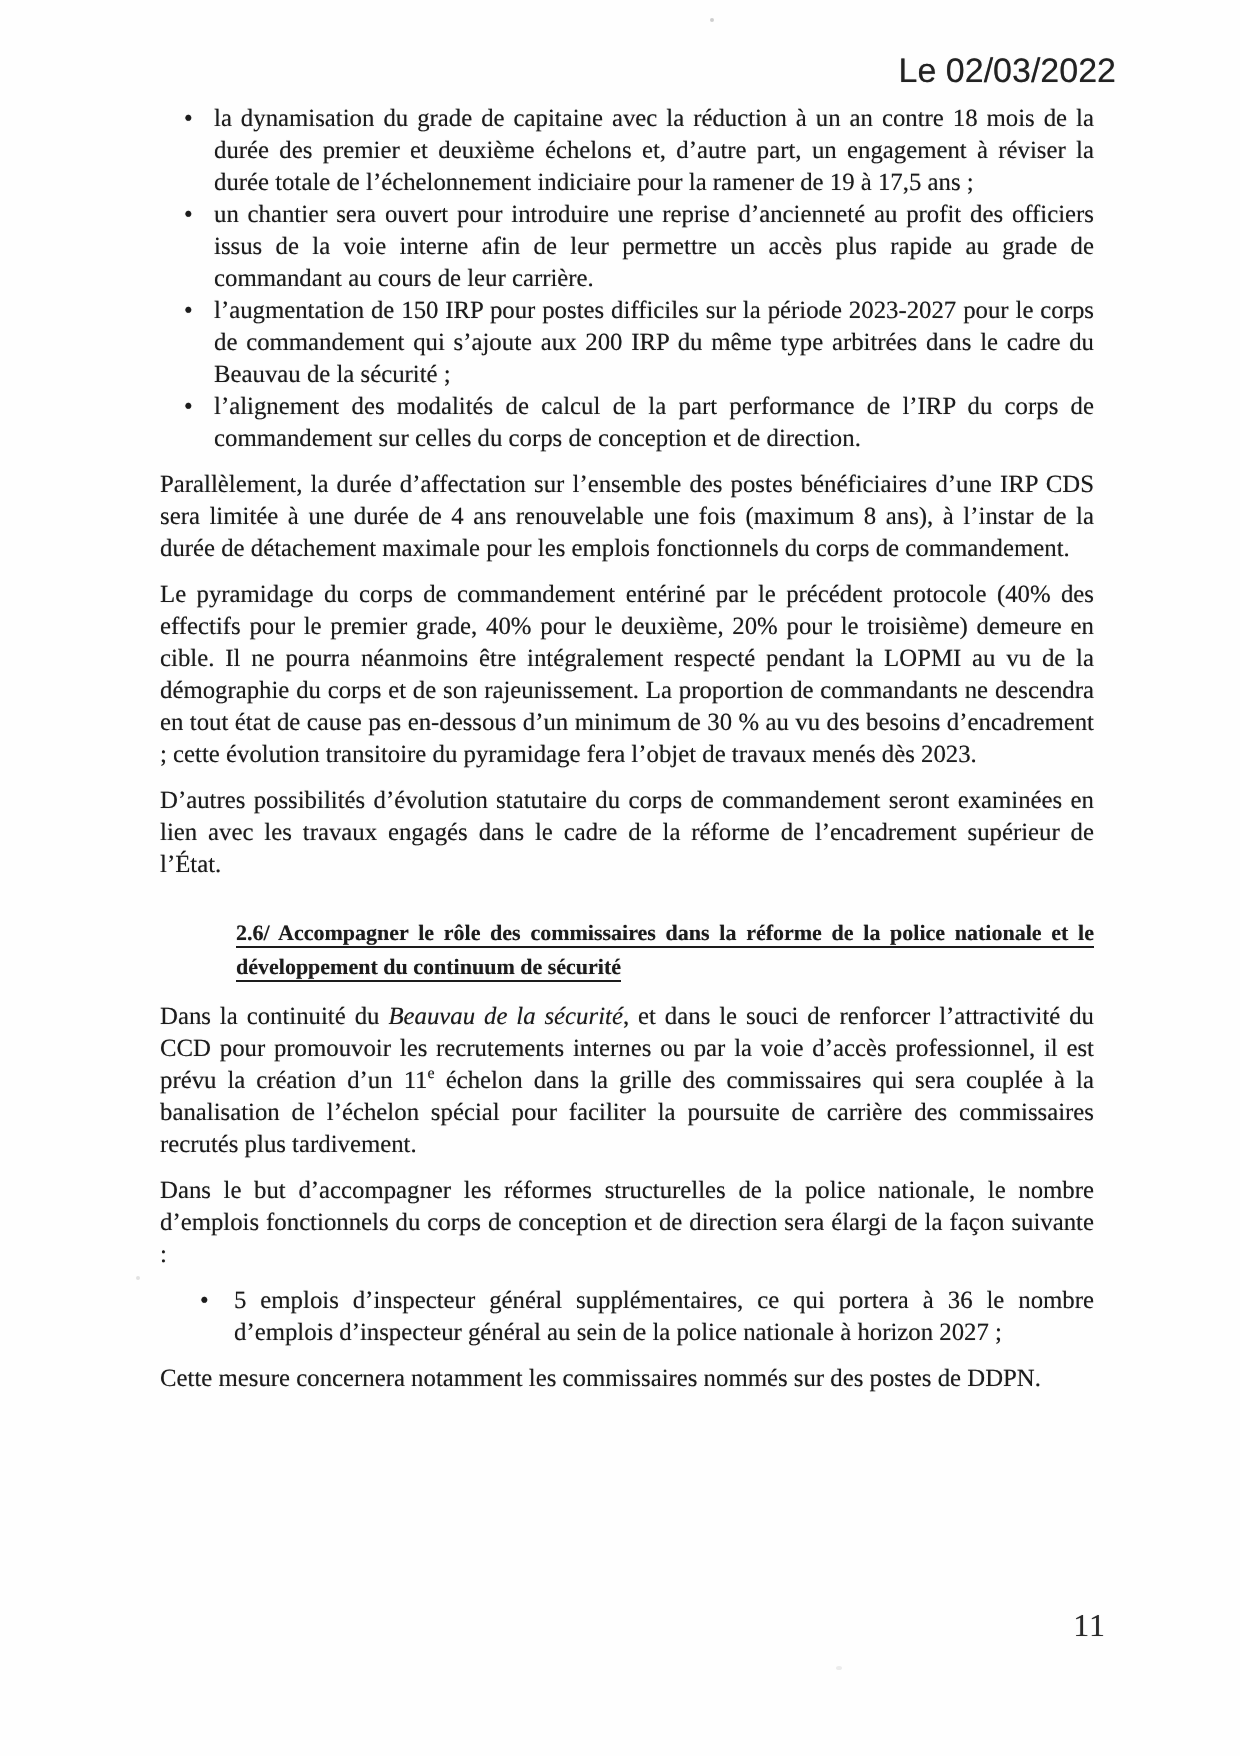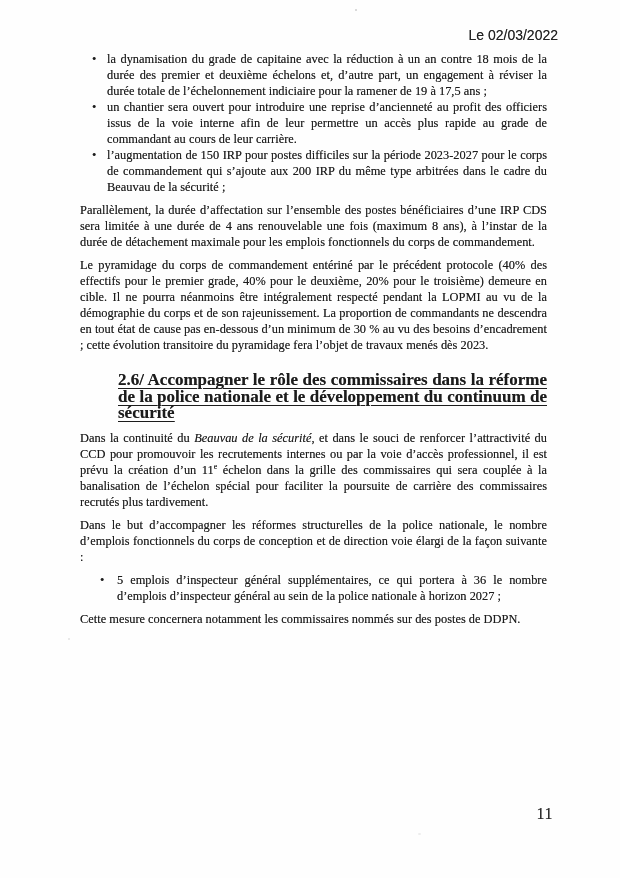--- a/index.html
+++ b/index.html
@@ -20,21 +20,21 @@
   .content {
     position: absolute;
     left: 80px;
     right: 73px;
     top: 0;
     font-size: 12.4px;
     line-height: 16px;
   }
   .date {
     font-family: "Liberation Sans", sans-serif;
-    font-size: 14px;
+    font-size: 17px;
     line-height: 15px;
     text-align: right;
     margin: 28px -11px 0 0;
     color: #222;
   }
   p {
     margin: 7px 0;
     text-align: justify;
     font-family: Liberation Serif, serif;
   }
@@ -59,21 +59,21 @@
     top: 0;
   }
   ul.lv2 li { padding-left: 37px; }
   ul.lv2 li::before {
     content: "\2022";
     position: absolute;
     left: 20px;
     top: 0;
   }
   h2.heading {
-    font-size: 17px;
+    font-size: 11px;
     line-height: 16.5px;
     font-weight: bold;
     text-align: justify;
     text-decoration: underline;
     text-decoration-thickness: 1px;
     text-underline-offset: 2.5px;
     margin: 19px 0 8px 38px;
   }
   .it { font-style: italic; }
   sup.ord {
@@ -108,32 +108,34 @@
   <span class="speck s3"></span>
 
   <div class="content">
 
     <div class="date">Le 02/03/2022</div>
 
     <ul class="blist lv1 first">
       <li>la dynamisation du grade de capitaine avec la réduction à un an contre 18 mois de la durée des premier et deuxième échelons et, d’autre part, un engagement à réviser la durée totale de l’échelonnement indiciaire pour la ramener de 19 à 17,5 ans ;</li>
       <li>un chantier sera ouvert pour introduire une reprise d’ancienneté au profit des officiers issus de la voie interne afin de leur permettre un accès plus rapide au grade de commandant au cours de leur carrière.</li>
       <li>l’augmentation de 150 IRP pour postes difficiles sur la période 2023-2027 pour le corps de commandement qui s’ajoute aux 200 IRP du même type arbitrées dans le cadre du Beauvau de la sécurité ;</li>
+      <li>l’alignement des modalités de calcul de la part performance de l’IRP du corps de commandement sur celles du corps de conception et de direction.</li>
     </ul>
 
     <p>Parallèlement, la durée d’affectation sur l’ensemble des postes bénéficiaires d’une IRP CDS sera limitée à une durée de 4 ans renouvelable une fois (maximum 8 ans), à l’instar de la durée de détachement maximale pour les emplois fonctionnels du corps de commandement.</p>
 
     <p>Le pyramidage du corps de commandement entériné par le précédent protocole (40% des effectifs pour le premier grade, 40% pour le deuxième, 20% pour le troisième) demeure en cible. Il ne pourra néanmoins être intégralement respecté pendant la LOPMI au vu de la démographie du corps et de son rajeunissement. La proportion de commandants ne descendra en tout état de cause pas en-dessous d’un minimum de 30 % au vu des besoins d’encadrement ; cette évolution transitoire du pyramidage fera l’objet de travaux menés dès 2023.</p>
 
+    <p>D’autres possibilités d’évolution statutaire du corps de commandement seront examinées en lien avec les travaux engagés dans le cadre de la réforme de l’encadrement supérieur de l’État.</p>
 
     <h2 class="heading">2.6/ Accompagner le rôle des commissaires dans la réforme de la police nationale et le développement du continuum de sécurité</h2>
 
     <p><span>Dans la continuité du </span><span class="it">Beauvau de la sécurité</span><span>, et dans le souci de renforcer l’attractivité du CCD pour promouvoir les recrutements internes ou par la voie d’accès professionnel, il est prévu la création d’un 11</span><sup class="ord">e</sup><span> échelon dans la grille des commissaires qui sera couplée à la banalisation de l’échelon spécial pour faciliter la poursuite de carrière des commissaires recrutés plus tardivement.</span></p>
 
-    <p>Dans le but d’accompagner les réformes structurelles de la police nationale, le nombre d’emplois fonctionnels du corps de conception et de direction voie élargi de la façon suivante :</p>
+    <p>Dans le but d’accompagner les réformes structurelles de la police nationale, le nombre d’emplois fonctionnels du corps de conception et de direction sera élargi de la façon suivante :</p>
 
     <ul class="blist lv2">
       <li>5 emplois d’inspecteur général supplémentaires, ce qui portera à 36 le nombre d’emplois d’inspecteur général au sein de la police nationale à horizon 2027 ;</li>
     </ul>
 
     <p>Cette mesure concernera notamment les commissaires nommés sur des postes de DDPN.</p>
 
   </div>
 
   <div class="pagenum">11</div>

